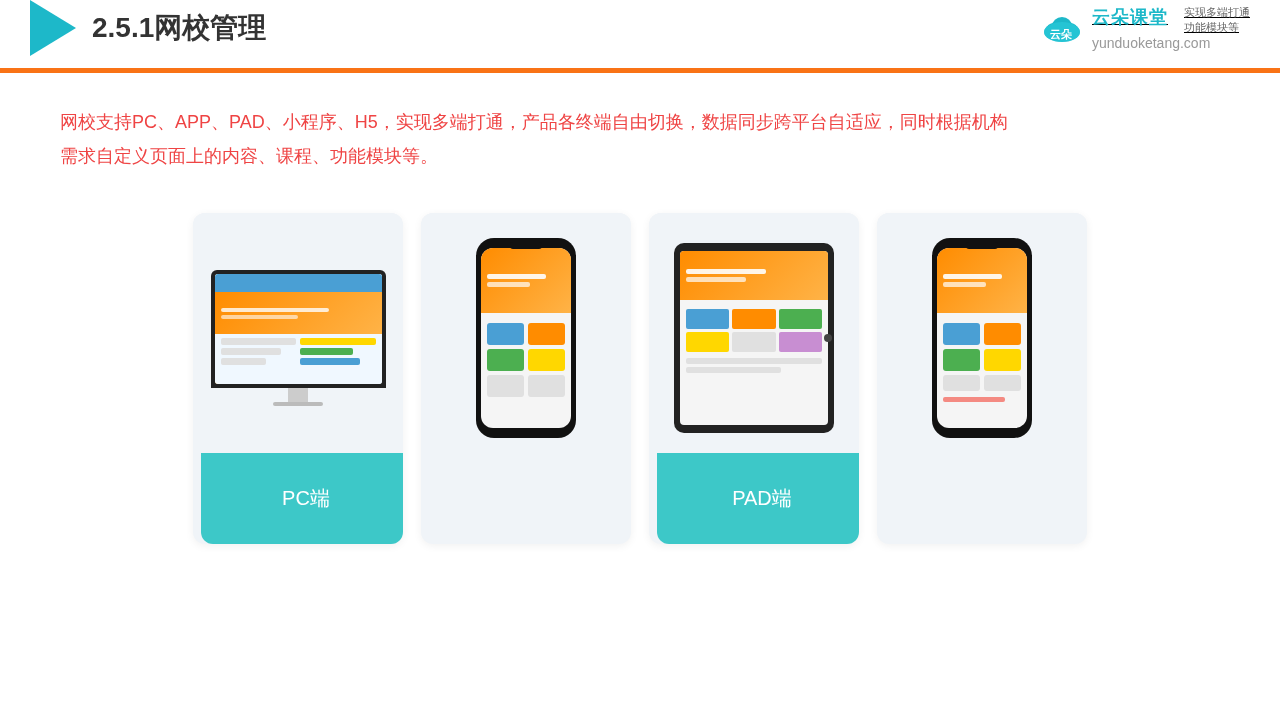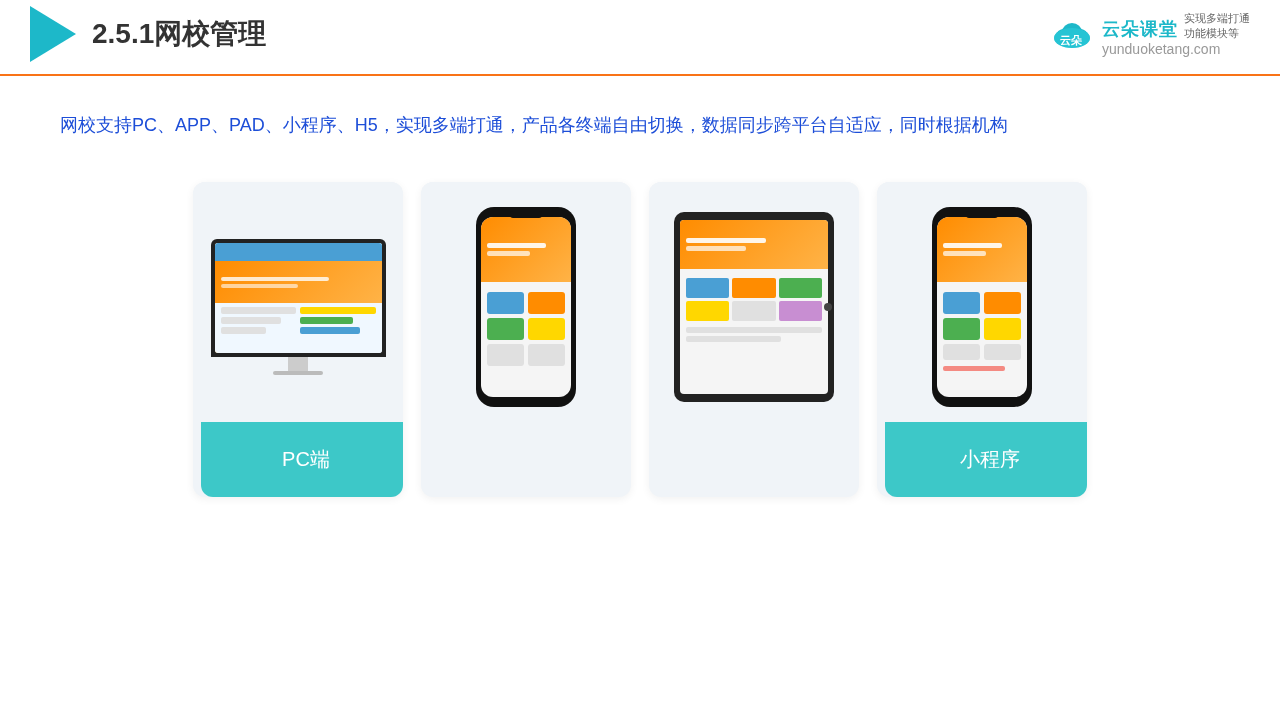--- a/index.html
+++ b/index.html
@@ -10,22 +10,22 @@
       height: 720px;
       overflow: hidden;
       position: relative;
     }
 
     
     .header {
       display: flex;
       align-items: center;
       justify-content: space-between;
-      padding: 6px 30px 12px 30px;
-      border-bottom: 2px solid #f97316;
+      padding: 0 30px 12px 30px;
+      border-bottom: 5px solid #f97316;
     }
     .header-left {
       display: flex;
       align-items: center;
       gap: 16px;
     }
     .logo-triangle {
       width: 0;
       height: 0;
       border-top: 28px solid transparent;
@@ -70,21 +70,21 @@
       color: #666;
       line-height: 1.4;
       text-align: left;
       margin-left: 4px;
     }
 
     
     .description {
       padding: 32px 28px 20px 60px;
       font-size: 18px;
-      color: #1d4ed8;
+      color: #ef4444;
       line-height: 1.9;
     }
 
     
     .cards-section {
       display: flex;
       justify-content: center;
       gap: 18px;
       padding: 20px 40px 30px 40px;
     }
@@ -110,21 +110,21 @@
       background: #f0f4f8;
     }
 
     .card-label {
       width: 100%;
       background: #3dc8c8;
       color: #fff;
       text-align: center;
       font-size: 20px;
       font-weight: 500;
-      padding: 24px 0;
+      padding: 32px 0;
       border-radius: 0 0 12px 12px;
       margin-left: 16px;
     }
 
     
     .pc-mockup {
       display: flex;
       flex-direction: column;
       align-items: center;
     }
@@ -187,35 +187,36 @@
         <ellipse cx="22" cy="22" rx="18" ry="10" fill="#1db8c9"></ellipse>
         <ellipse cx="14" cy="20" rx="8" ry="7" fill="#1db8c9"></ellipse>
         <ellipse cx="30" cy="20" rx="8" ry="7" fill="#1db8c9"></ellipse>
         <ellipse cx="22" cy="16" rx="10" ry="9" fill="#1db8c9"></ellipse>
 
         <ellipse cx="22" cy="22" rx="18" ry="10" fill="#2dcfe0" opacity="0.5"></ellipse>
         <text x="10" y="28" font-size="11" fill="white" font-weight="bold">云朵</text>
       </svg>
     </div>
     <div class="brand-text-group">
-      <div style="display:flex; align-items:flex-end; gap:2px;">
+      <div style="display:flex; align-items:flex-start; gap:12px;text-decoration:underline;">
         <span class="brand-name">云朵课堂</span>
         <span class="brand-slogan">
           <span>实现多端打通</span><br>
           <span>功能模块等</span>
         </span>
       </div>
       <span class="brand-url">yunduoketang.com</span>
     </div>
   </div>
 </div>
 
 <div class="description">
   <p>
     <span>网校支持PC、APP、PAD、小程序、H5，实现多端打通，产品各终端自由切换，数据同步跨平台自适应，同时根据机构</span><br>
+    <span>需求自定义页面上的内容、课程、功能模块等。</span>
   </p>
 </div>
 
 <div class="cards-section">
 
   <div class="card">
     <div class="card-image-area">
 
       <div class="pc-mockup">
         <div class="pc-screen-outer">
@@ -303,20 +304,21 @@
               </div>
               <div style="padding:0 6px;">
                 <div style="height:6px;background:#e0e0e0;border-radius:2px;margin-bottom:3px;"></div>
                 <div style="height:6px;background:#e0e0e0;border-radius:2px;width:70%;"></div>
               </div>
             </div>
           </div>
         </div>
       </div>
     </div>
+    <div class="card-label">PAD端</div>
   </div>
 
   <div class="card">
     <div class="card-image-area">
       <div class="phone-mockup">
         <div style="background:#111;border-radius:18px;padding:10px 5px;width:100px;height:200px;position:relative;">
           <div style="width:32px;height:7px;background:#111;border-radius:3px;position:absolute;top:4px;left:50%;transform:translateX(-50%);z-index:2;"></div>
           <div style="background:#fff;width:100%;height:100%;border-radius:12px;overflow:hidden;position:relative;">
             <div style="width:100%;height:100%;background:#f5f5f5;">
               <div style="width:100%;height:36%;background:linear-gradient(135deg,#ff8c00,#ffb347);display:flex;flex-direction:column;justify-content:center;padding:6px;">
@@ -332,17 +334,16 @@
                 <div style="height:16px;background:#e0e0e0;border-radius:3px;"></div>
               </div>
               <div style="padding:0 6px;">
                 <div style="height:5px;background:#f44336;border-radius:2px;margin-bottom:2px;width:80%;opacity:0.6;"></div>
               </div>
             </div>
           </div>
         </div>
       </div>
     </div>
-    <div class="card-label">小程序</div>
   </div>
 
 
 </div>
 
 </body></html>

